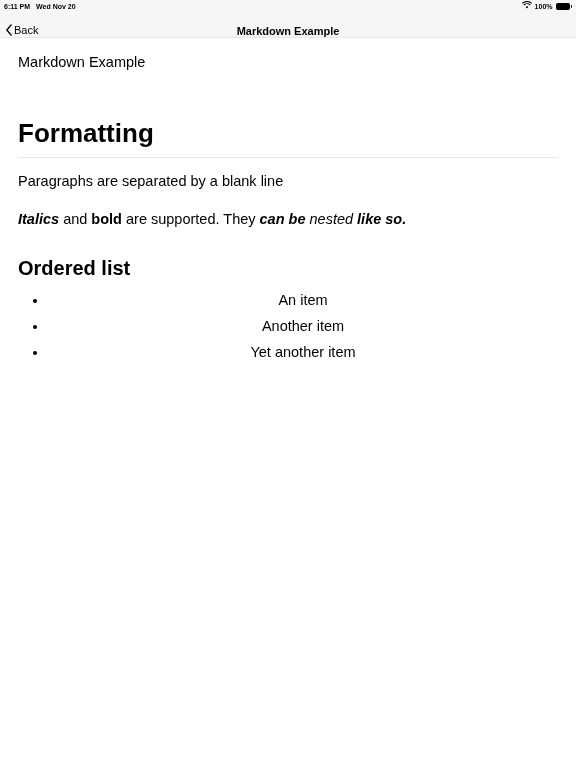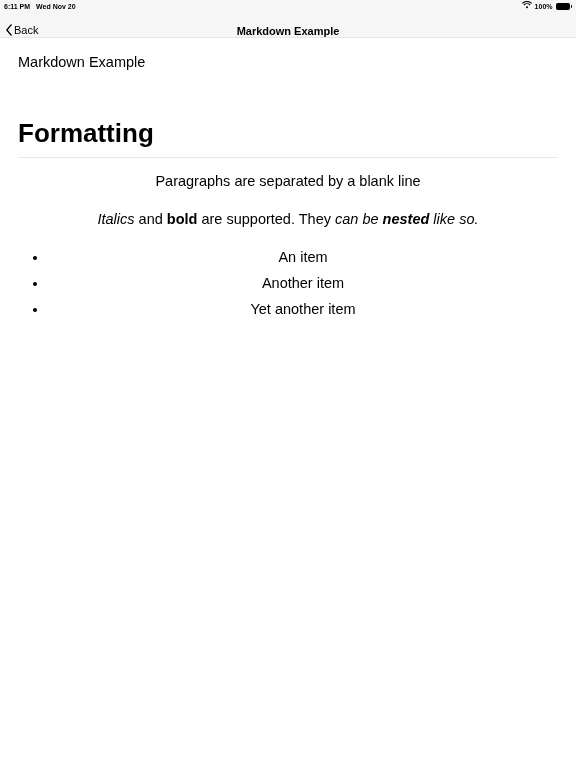--- a/index.html
+++ b/index.html
@@ -110,25 +110,24 @@
     hr.sep {
       border: none;
       border-top: 1px solid #e6e6e6;
       margin-bottom: 14px;
     }
     p.para {
       font-size: 14.5px;
       margin-bottom: 18px;
       line-height: 1.35;
       color: #000;
-      text-align: center;
-    }
-    .italic { font-style: italic; }
+    }
+    .italic { font-style: italic; font-weight: bold; }
     .bold { font-weight: 700; }
-    .bold-italic { font-weight: 700; font-style: italic; }
+    .bold-italic { font-weight: 400; font-style: italic; }
     h2.section {
       font-size: 20px;
       font-weight: 700;
       margin-top: 28px;
       margin-bottom: 10px;
       color: #000;
     }
     ol.ordered, ul.unordered {
       padding-left: 30px;
       font-size: 14.5px;
@@ -182,19 +181,20 @@
 
   <h1 class="formatting">Formatting</h1>
   <hr class="sep">
 
   <p class="para">Paragraphs are separated by a blank line</p>
 
   <p class="para">
     <span class="italic">Italics</span><span> and </span><span class="bold">bold</span><span> are supported. They </span><span class="italic">can be </span><span class="bold-italic">nested</span><span class="italic"> like so.</span>
   </p>
 
+  <h2 class="section">Ordered list</h2>
 
   <ul class="unordered">
     <li>An item</li>
     <li>Another item</li>
     <li>Yet another item</li>
   </ul>
 </div>
 
 </body></html>

